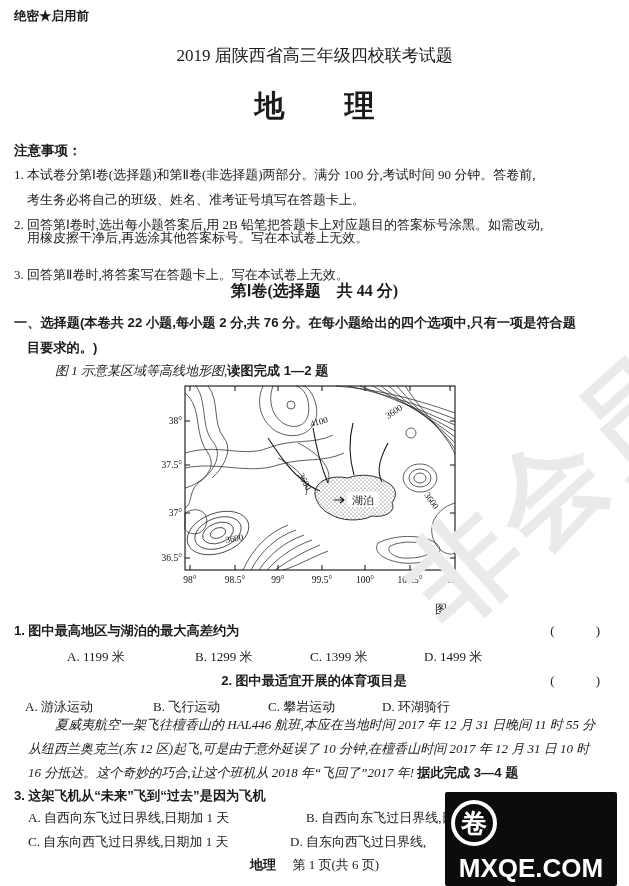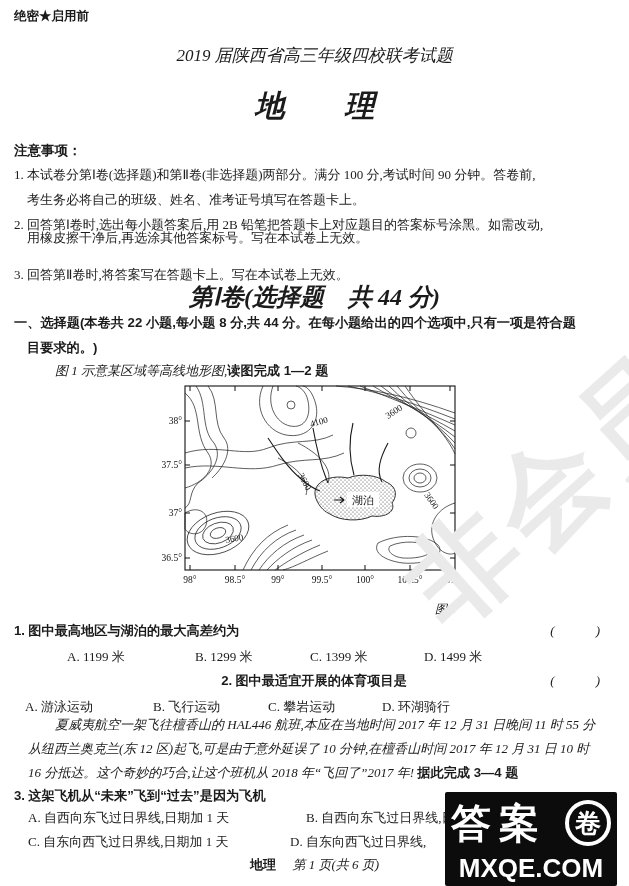--- a/index.html
+++ b/index.html
@@ -4,21 +4,21 @@
 <style>
   * { margin:0; padding:0; box-sizing:border-box; }
   html,body { background:#888; }
   #page {
     position:relative; width:629px; height:886px; margin:0 auto;
     background:#ffffff; overflow:hidden; color:#1b1b1b;
     font-family:"Liberation Serif", serif; font-size:13px;
   }
   .abs { position:absolute; }
   .hei { font-family:"Liberation Sans", sans-serif; font-weight:bold; }
-  .serif { font-family:"Liberation Serif", serif;font-style:italic; }
+  .serif { font-family:"Liberation Serif", serif; }
   .kai { font-family:"Liberation Serif", serif; font-style:italic; }
   .center { width:629px; text-align:center; }
   .noticeline { left:14px; width:604px; line-height:16px; }
   .q-stem { left:14px; width:600px; }
   .q-stem .bracket { position:absolute; right:0; top:0; letter-spacing:14px; }
   .optrow4 { left:25px; display:flex; }
   .optrow4 span:nth-child(1){ width:128px; }
   .optrow4 span:nth-child(2){ width:115px; }
   .optrow4 span:nth-child(3){ width:114px; }
   .optrow2 { left:28px; display:flex; }
@@ -56,23 +56,23 @@
   <div class="abs center serif" style="top:86px; font-size:30px; font-weight:bold;">地　　理</div>
 
   <div class="abs hei" style="left:14px; top:142px; font-size:13.5px;">注意事项：</div>
 
   <div class="abs noticeline" style="top:167px;"><span>1.</span> <span>本试卷分第Ⅰ卷(选择题)和第Ⅱ卷(非选择题)两部分。满分 100 分,考试时间 90 分钟。答卷前,</span></div>
   <div class="abs noticeline" style="top:192px; padding-left:13px;"><span>考生务必将自己的班级、姓名、准考证号填写在答题卡上。</span></div>
   <div class="abs noticeline" style="top:217px;"><span>2.</span> <span>回答第Ⅰ卷时,选出每小题答案后,用 2B 铅笔把答题卡上对应题目的答案标号涂黑。如需改动,</span></div>
   <div class="abs noticeline" style="top:230px; padding-left:13px;"><span>用橡皮擦干净后,再选涂其他答案标号。写在本试卷上无效。</span></div>
   <div class="abs noticeline" style="top:267px;"><span>3.</span> <span>回答第Ⅱ卷时,将答案写在答题卡上。写在本试卷上无效。</span></div>
 
-  <div class="abs center serif" style="top:281px; font-size:24px; font-weight:bold;">第Ⅰ卷(选择题　共 44 分)</div>
-
-  <div class="abs hei" style="left:14px; top:314px; width:604px; font-size:13.2px;">一、选择题(本卷共 22 小题,每小题 8 分,共 44 分。在每小题给出的四个选项中,只有一项是符合题</div>
+  <div class="abs center serif" style="top:281px; font-size:16px; font-weight:bold;">第Ⅰ卷(选择题　共 44 分)</div>
+
+  <div class="abs hei" style="left:14px; top:314px; width:604px; font-size:13.2px;">一、选择题(本卷共 22 小题,每小题 2 分,共 76 分。在每小题给出的四个选项中,只有一项是符合题</div>
   <div class="abs hei" style="left:27px; top:339px; width:590px; font-size:13.2px;">目要求的。)</div>
 
   <div class="abs" style="left:55px; top:362px;">
     <span class="kai">图 1 示意某区域等高线地形图,</span><span class="hei" style="font-size:13.2px;">读图完成 1—2 题</span>
   </div>
 
   <svg class="abs" style="left:148px; top:383px;" width="320" height="212" viewBox="0 0 320 212">
     <defs>
       <pattern id="dots" width="4" height="4" patternUnits="userSpaceOnUse">
         <circle cx="1" cy="1" r="0.55" fill="#333"></circle>
@@ -201,21 +201,20 @@
   </div>
 
   <div class="abs center" style="top:856px; font-size:13px;">
     <span class="hei" style="font-size:13px;">地理</span>
     <span style="display:inline-block; width:10px;"></span>
     <span class="serif">第 1 页(共 6 页)</span>
   </div>
 
   <div id="logo-box" class="abs">
     <div class="row1">
-      <span id="logo-chars">答案</span>
       <span id="logo-circle">
           <span>卷</span>
         </span>
     </div>
     <div id="logo-site">MXQE.COM</div>
   </div>
 
 </div>
 
 </body></html>

